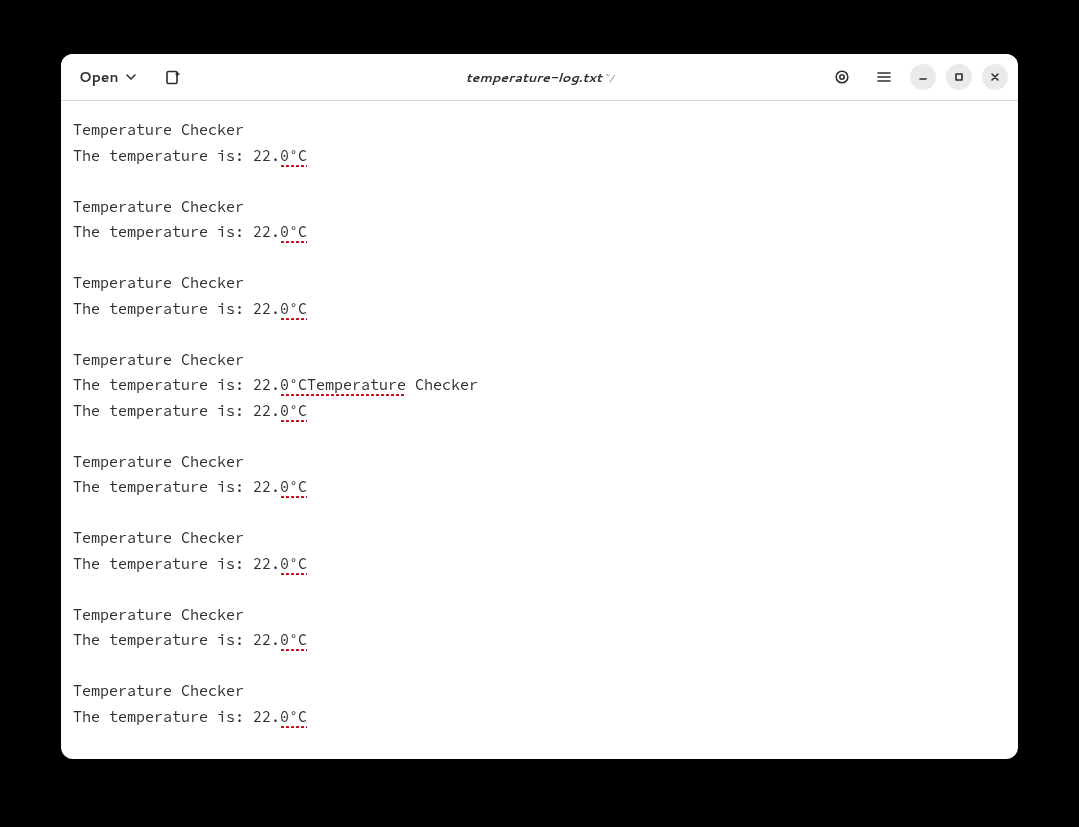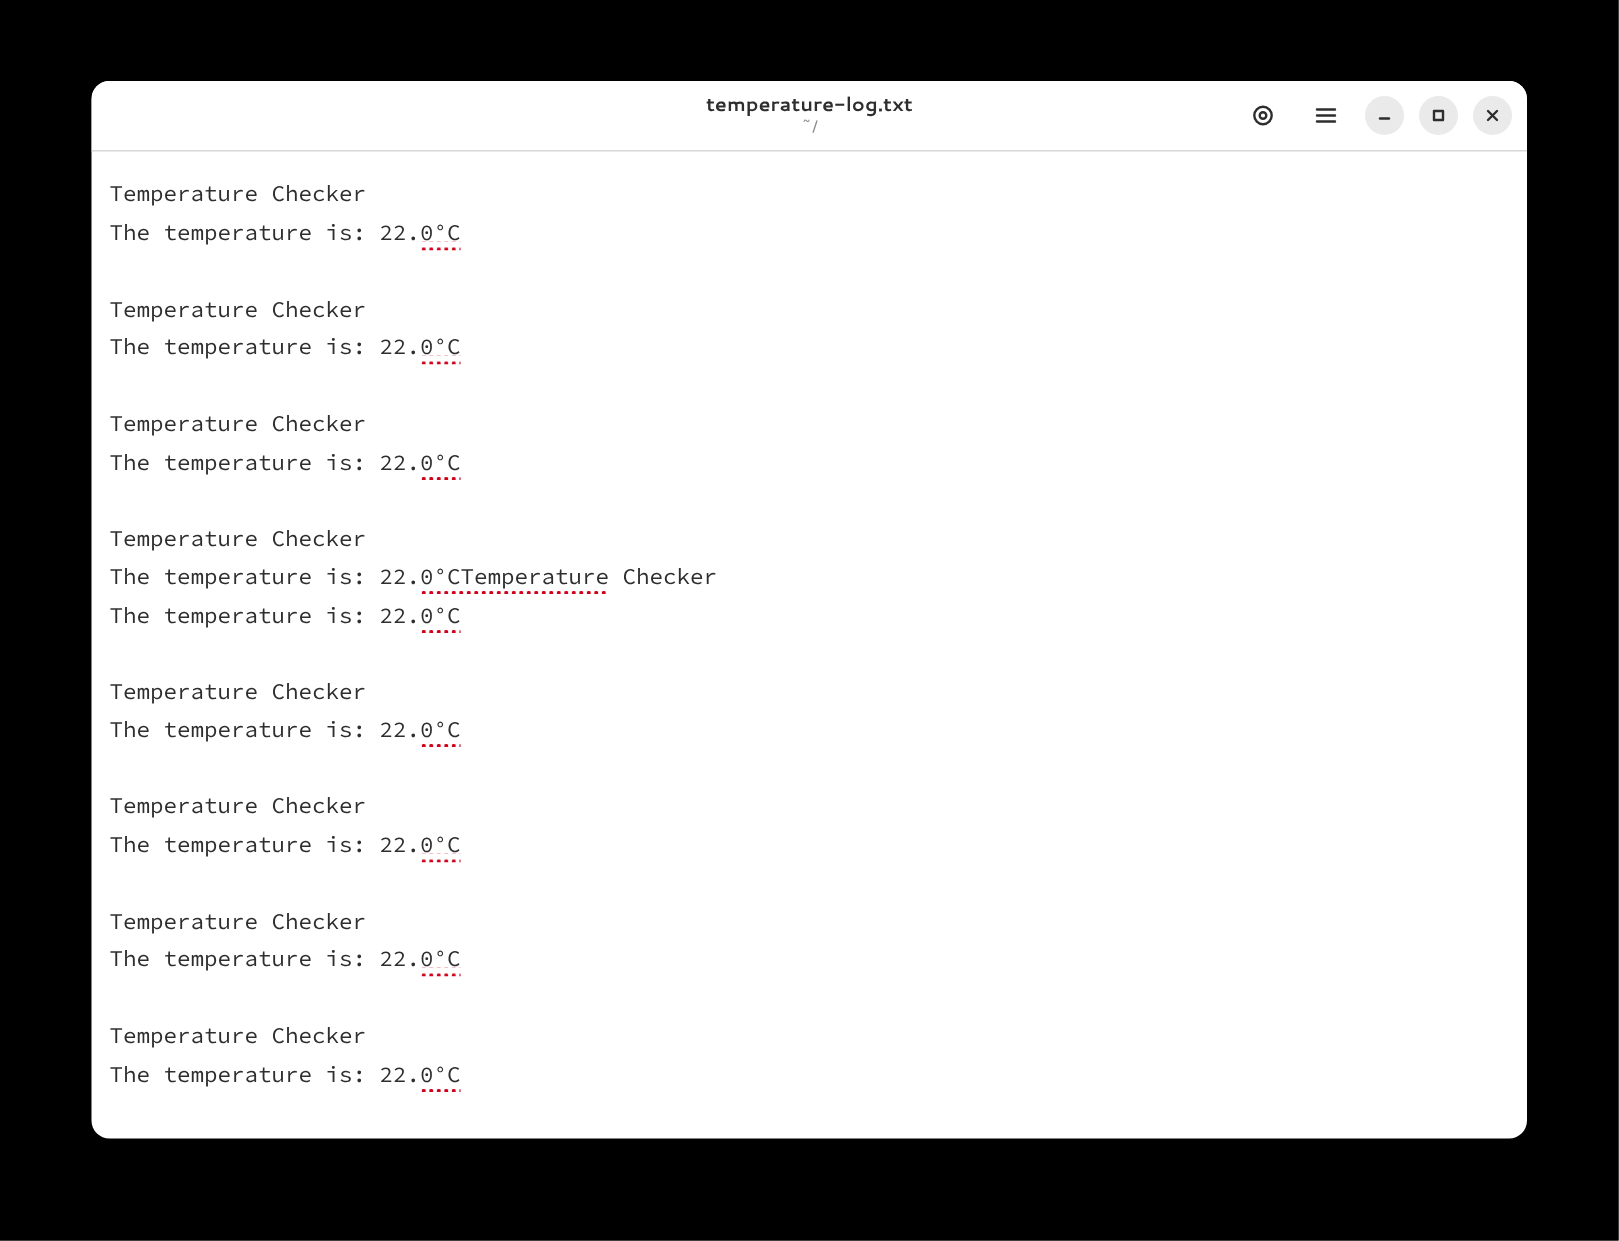--- a/index.html
+++ b/index.html
@@ -32,22 +32,23 @@
     display:flex;align-items:center;gap:6px;
     font-weight:600;font-size:14px;color:var(--text);
     padding:6px 6px;border-radius:6px;cursor:pointer;
   }
   .iconbtn{
     width:32px;height:32px;display:flex;align-items:center;justify-content:center;
     border-radius:6px;cursor:pointer;
   }
   .hb-center{
     position:absolute;left:0;right:0;top:0;bottom:0;
-    display:flex;flex-direction:column;align-items:center;justify-content:center;
+    display:flex;flex-direction:row;align-items:center;justify-content:center;
     pointer-events:none;
+    font-style:italic;
   }
   .title{font-size:13px;font-weight:700;color:var(--text);line-height:1;}
   .subtitle{font-size:11px;color:var(--muted);margin-top:2px;line-height:1;}
   .hb-right{margin-left:auto;display:flex;align-items:center;gap:10px;padding-right:10px;}
   .winbtn{
     width:26px;height:26px;border-radius:50%;background:var(--winbtn);
     display:flex;align-items:center;justify-content:center;cursor:pointer;
   }
   .winbtn svg{display:block;}
   .content{
@@ -64,20 +65,34 @@
     background-position:0 100%;
     padding-bottom:2px;
   }
   svg{fill:none;stroke:var(--icon);stroke-width:1.6;stroke-linecap:round;stroke-linejoin:round;}
 </style>
 </head>
 <body>
 
 <div class="window">
   <div class="headerbar">
+    <div class="hb-left">
+      <div class="open-btn">
+        <span>Open</span>
+        <svg width="12" height="12" viewBox="0 0 12 12">
+            <path d="M2 4l4 4 4-4"></path>
+          </svg>
+      </div>
+      <div class="iconbtn">
+        <svg width="18" height="18" viewBox="0 0 18 18">
+          <rect x="3" y="3.5" width="10" height="12" rx="1.5"></rect>
+          <path d="M12 6h3M13.5 4.5v3" stroke-width="1.4"></path>
+        </svg>
+      </div>
+    </div>
 
     <div class="hb-center">
       <div class="title">temperature-log.txt</div>
       <div class="subtitle">~/</div>
     </div>
 
     <div class="hb-right">
       <div class="iconbtn">
         <svg width="18" height="18" viewBox="0 0 18 18">
           <circle cx="9" cy="9" r="5.8"></circle>

